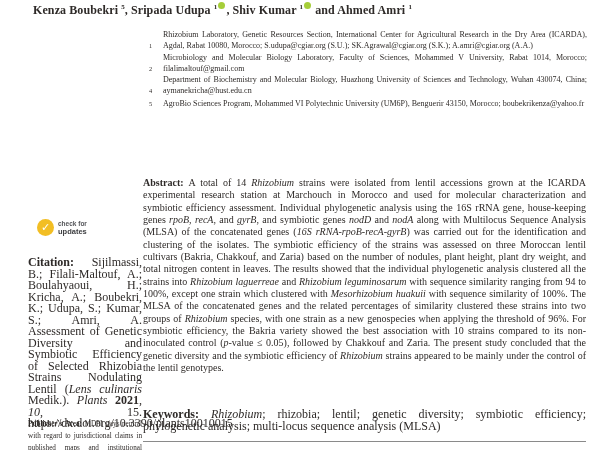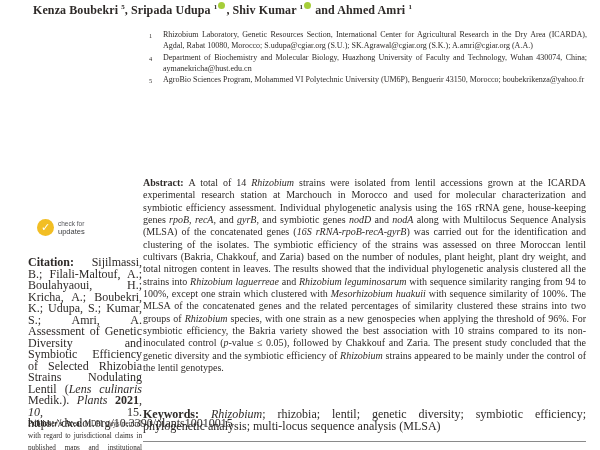--- a/index.html
+++ b/index.html
@@ -17,21 +17,21 @@
   .authors sup { font-size:7px; }
   .inline-icon.orcid {
     display:inline-block; width:7px; height:7px; border-radius:50%;
     background:#A6CE39; vertical-align:5px; margin:0 1px;
   }
   
   .affils {
     position:absolute; left:149px; top:29px; width:438px;
     font-size:8px; line-height:11.3px;
   }
-  .affil { display:flex; }
+  .affil { display:flex;align-items:flex-end; }
   .anum { flex:none; width:14px; font-size:6.3px; padding-top:1px; }
   .atext { flex:1; text-align:justify; }
   
   .abstract {
     position:absolute; left:143px; top:177px; width:443px;
     font-size:10px; line-height:12.35px; text-align:justify;
   }
   .keywords {
     position:absolute; left:143px; top:408px; width:443px;
     font-size:12px; line-height:12.35px; text-align:justify;
@@ -46,21 +46,21 @@
     display:flex; align-items:center; gap:4px; cursor:pointer;
   }
   .badge-circle {
     width:17px; height:17px; border-radius:50%; background:#F2BE24;
     color:#ffffff; font-size:11px; font-weight:bold;
     display:flex; align-items:center; justify-content:center;
     font-family:"DejaVu Sans", sans-serif;
   }
   .badge-text {
     font-family:"Liberation Sans", sans-serif; font-size:6.5px;
-    line-height:7.5px; color:#55565a; font-weight:normal;
+    line-height:7.5px; color:#55565a; font-weight:bold;
   }
   .badge-text .b2 { display:block; font-size:7.5px; color:#3f4043; }
   .citation {
     position:absolute; left:28px; top:257px; width:114px;
     font-size:12px; line-height:11.5px; text-align:justify;
   }
   .dates {
     position:absolute; left:28px; top:369px;
     font-size:7.5px; line-height:12px;
   }
@@ -75,22 +75,26 @@
 <div class="page">
 
   <div class="authors">Kenza Boubekri <sup>5</sup>, Sripada Udupa <sup>1</sup><span class="inline-icon orcid"></span>, Shiv Kumar <sup>1</sup><span class="inline-icon orcid"></span> and Ahmed Amri <sup>1</sup></div>
 
   <div class="affils">
     <div class="affil">
       <span class="anum">1</span>
       <span class="atext">Rhizobium Laboratory, Genetic Resources Section, International Center for Agricultural Research in the Dry Area (ICARDA), Agdal, Rabat 10080, Morocco; S.udupa@cgiar.org (S.U.); SK.Agrawal@cgiar.org (S.K.); A.amri@cgiar.org (A.A.)</span>
     </div>
     <div class="affil">
+      <span class="anum">2</span>
+      <span class="atext">Microbiology and Molecular Biology Laboratory, Faculty of Sciences, Mohammed V University, Rabat 1014, Morocco; filalimaltouf@gmail.com</span>
+    </div>
+    <div class="affil">
       <span class="anum">4</span>
-      <span class="atext">Department of Biochemistry and Molecular Biology, Huazhong University of Faculty and Technology, Wuhan 430074, China; aymanekricha@hust.edu.cn</span>
+      <span class="atext">Department of Biochemistry and Molecular Biology, Huazhong University of Sciences and Technology, Wuhan 430074, China; aymanekricha@hust.edu.cn</span>
     </div>
     <div class="affil">
       <span class="anum">5</span>
       <span class="atext">AgroBio Sciences Program, Mohammed VI Polytechnic University (UM6P), Benguerir 43150, Morocco; boubekrikenza@yahoo.fr</span>
     </div>
   </div>
 
   <div class="abstract"><b>Abstract: </b>A total of 14 <i>Rhizobium</i> strains were isolated from lentil accessions grown at the ICARDA experimental research station at Marchouch in Morocco and used for molecular characterization and symbiotic efficiency assessment. Individual phylogenetic analysis using the 16S rRNA gene, house-keeping genes <i>rpoB</i>, <i>recA</i>, and <i>gyrB</i>, and symbiotic genes <i>nodD</i> and <i>nodA</i> along with Multilocus Sequence Analysis (MLSA) of the concatenated genes (<i>16S rRNA-rpoB-recA-gyrB</i>) was carried out for the identification and clustering of the isolates. The symbiotic efficiency of the strains was assessed on three Moroccan lentil cultivars (Bakria, Chakkouf, and Zaria) based on the number of nodules, plant height, plant dry weight, and total nitrogen content in leaves. The results showed that the individual phylogenetic analysis clustered all the strains into <i>Rhizobium laguerreae</i> and <i>Rhizobium leguminosarum</i> with sequence similarity ranging from 94 to 100%, except one strain which clustered with <i>Mesorhizobium huakuii</i> with sequence similarity of 100%. The MLSA of the concatenated genes and the related percentages of similarity clustered these strains into two groups of <i>Rhizobium</i> species, with one strain as a new genospecies when applying the threshold of 96%. For symbiotic efficiency, the Bakria variety showed the best association with 10 strains compared to its non-inoculated control (<i>p</i>-value ≤ 0.05), followed by Chakkouf and Zaria. The present study concluded that the genetic diversity and the symbiotic efficiency of <i>Rhizobium</i> strains appeared to be mainly under the control of the lentil genotypes.</div>
 
   <div class="keywords"><b>Keywords: </b><i>Rhizobium</i>; rhizobia; lentil; genetic diversity; symbiotic efficiency; phylogenetic analysis; multi-locus sequence analysis (MLSA)</div>

